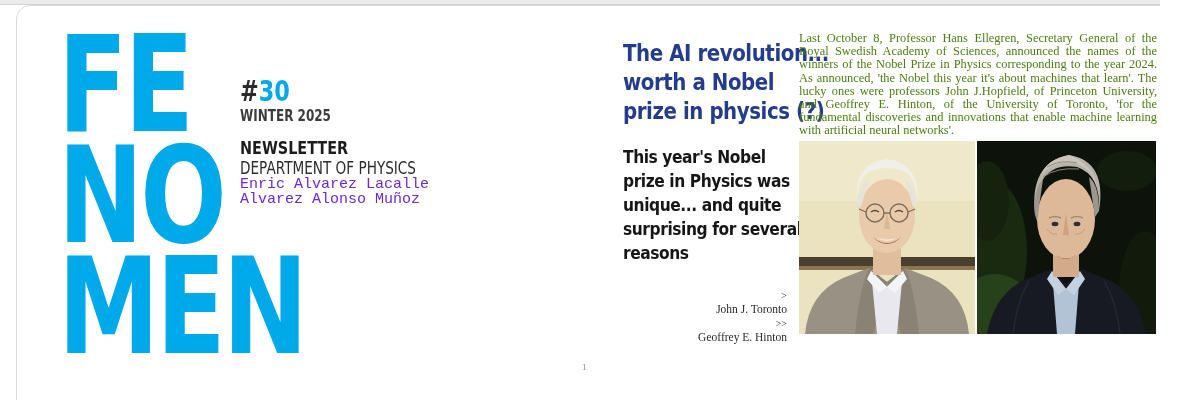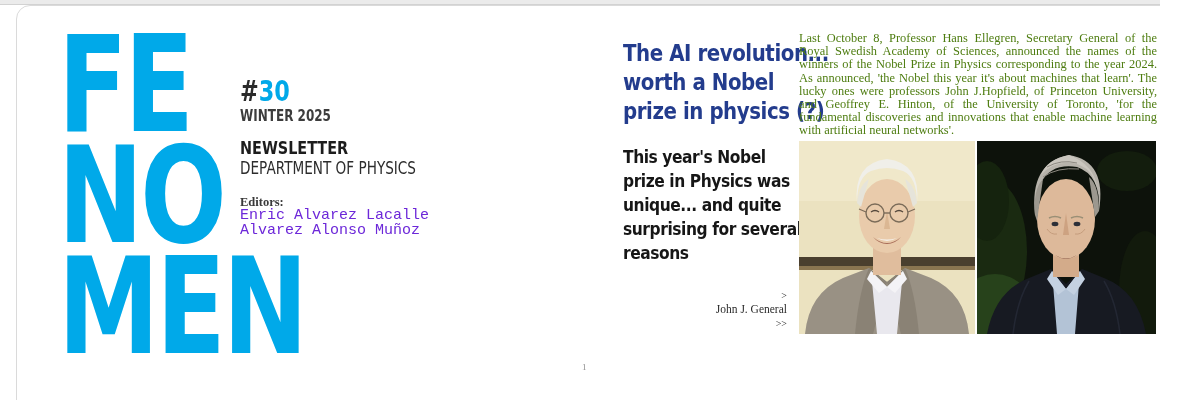--- a/index.html
+++ b/index.html
@@ -113,39 +113,39 @@
 
     <div class="brand-logo"><span>FE</span>
 <span>NO</span>
 <span>MEN</span></div>
 
     <div class="issue-block">
       <span class="cond issue-number"><span>#</span><span class="num">30</span></span>
       <span class="cond issue-season">WINTER 2025</span>
       <span class="cond issue-type">NEWSLETTER</span>
       <span class="cond issue-dept">DEPARTMENT OF PHYSICS</span>
-      <div class="editors-label">Editors:</div>
       <div class="editor-name">Enric Alvarez Lacalle</div>
       <div class="editor-name">Alvarez Alonso Muñoz</div>
     </div>
 
     <div class="article-title">The AI revolution...
 worth a Nobel
 prize in physics (?)</div>
 
     <div class="article-standfirst">This year's Nobel
 prize in Physics was
 unique... and quite
 surprising for several
 reasons</div>
 
     <div class="photo-caption">
       <div class="caption-arrow">&gt;</div>
-      <div class="caption-name">John J. General</div>
+      <div class="caption-name">John J. Toronto</div>
       <div class="caption-arrow">&gt;&gt;</div>
+      <div class="caption-name">Geoffrey E. Hinton</div>
     </div>
 
     <div class="article-body">Last October 8, Professor Hans Ellegren, Secretary General of the Royal Swedish Academy of Sciences, announced the names of the winners of the Nobel Prize in Physics corresponding to the year 2024. As announced, 'the Nobel this year it's about machines that learn'. The lucky ones were professors John J.Hopfield, of Princeton University, and Geoffrey E. Hinton, of the University of Toronto, 'for the fundamental discoveries and innovations that enable machine learning with artificial neural networks'.</div>
 
     <div class="photo photo-left">
       <svg viewBox="0 0 176 193" preserveAspectRatio="none">
         <rect x="0" y="0" width="176" height="193" fill="#ebe2c0"></rect>
         <rect x="0" y="0" width="176" height="60" fill="#f0e8ca"></rect>
         <rect x="0" y="116" width="176" height="9" fill="#4a3f2e"></rect>
         <rect x="0" y="125" width="176" height="4" fill="#8a7550"></rect>

